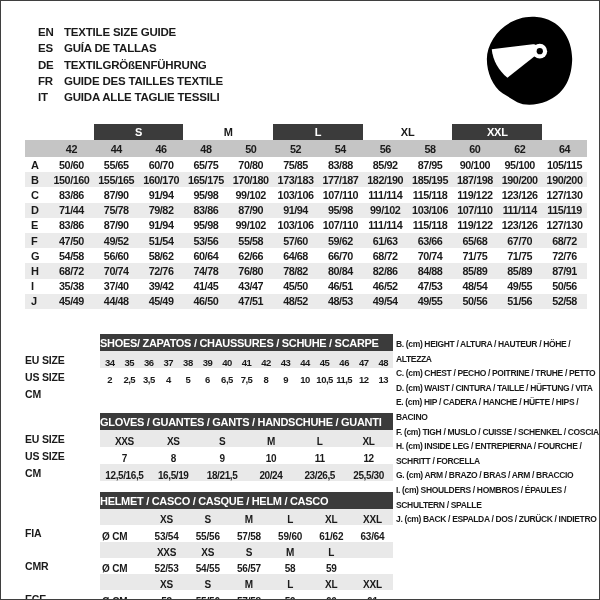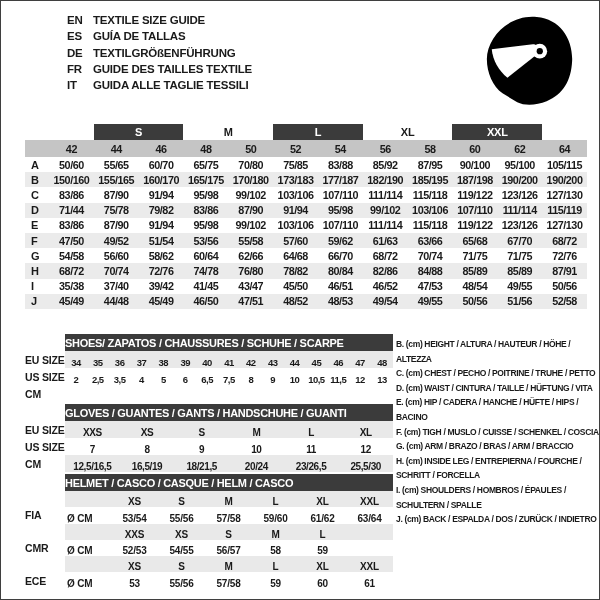--- a/index.html
+++ b/index.html
@@ -3,21 +3,21 @@
 <meta charset="utf-8">
 <style>
   * { margin:0; padding:0; box-sizing:border-box; }
   html,body { width:600px; height:600px; background:#fff; }
   body { font-family:"Liberation Sans", sans-serif; }
   .page { position:relative; width:600px; height:600px; background:#fff;
           border:1px solid #3f3f3f; overflow:hidden; font-weight:bold;
           color:#1a1a1a; letter-spacing:-0.2px; font-stretch:condensed; }
 
   
-  .lang-header { position:absolute; left:37px; top:11px;margin-left:29px; }
+  .lang-header { position:absolute; left:37px; top:23px; }
   .lang-row { display:flex; font-size:11.5px; line-height:16.3px; }
   .lang-code { width:26px; }
 
   
   .helmet-wrap { position:absolute; right:16px; top:12px; width:108px; height:98px; }
   .helmet-wrap svg { width:100%; height:100%; }
 
   
   .textile { position:absolute; left:24px; top:122px; width:562px; }
   .row { display:flex; align-items:center; }
@@ -26,24 +26,24 @@
   .data-row { height:15.2px; }
   .stripe { background:#ebebeb; }
   .letter-cell { width:24px; font-size:11px; padding-left:6px; }
   .vcell { width:calc((100% - 24px)/12); text-align:center; font-size:10.8px; letter-spacing:-0.45px; }
   .gcell { width:calc((100% - 24px)/6); text-align:center; font-size:11px; height:16px;
            display:flex; align-items:center; justify-content:center; }
   .gcell.bar { background:#3b3b3b; color:#fff; }
 
   
   .btables { position:absolute; left:24px; top:333px; width:368px; }
-  .gap-top { margin-top:2px; }
+  .gap-top { margin-top:11px; }
   .srow { display:flex; align-items:center; height:17px; }
   .hrow { height:16.3px; }
-  .slabel { width:40px; font-size:10.5px; }
+  .slabel { width:75px; font-size:10.5px; }
   .sbar { flex:1; background:#3b3b3b; color:#fff; font-size:11px; height:17px;
           display:flex; align-items:center; letter-spacing:-0.3px; }
   .scells { flex:1; display:flex; height:100%; align-items:flex-end; }
   .shaded { background:#e9e9e9; }
   .scell { flex:1; text-align:center; font-size:9.5px; letter-spacing:-0.5px; }
   .gcell2 { flex:1; text-align:center; font-size:10px; letter-spacing:-0.4px; }
   .ucell { width:46px; font-size:10px; padding-left:2px; }
   .hcell { flex:1; text-align:center; font-size:10px; }
 
   
@@ -433,19 +433,19 @@
         </div>
       </div>
   </div>
 
   <div class="legend">
       <div class="legend-line">B. (cm) HEIGHT / ALTURA / HAUTEUR / HÖHE / ALTEZZA</div>
       <div class="legend-line">C. (cm) CHEST / PECHO / POITRINE / TRUHE / PETTO</div>
       <div class="legend-line">D. (cm) WAIST / CINTURA / TAILLE / HÜFTUNG / VITA</div>
       <div class="legend-line">E. (cm) HIP / CADERA / HANCHE / HÜFTE / HIPS /  BACINO</div>
       <div class="legend-line">F. (cm) TIGH / MUSLO / CUISSE / SCHENKEL / COSCIA</div>
+      <div class="legend-line">H. (cm) INSIDE LEG / ENTREPIERNA / FOURCHE / SCHRITT / FORCELLA</div>
       <div class="legend-line">G. (cm) ARM  / BRAZO / BRAS / ARM / BRACCIO</div>
-      <div class="legend-line">H. (cm) INSIDE LEG / ENTREPIERNA / FOURCHE / SCHRITT / FORCELLA</div>
       <div class="legend-line">I.  (cm) SHOULDERS / HOMBROS / ÉPAULES / SCHULTERN / SPALLE</div>
       <div class="legend-line">J. (cm) BACK / ESPALDA / DOS / ZURÜCK / INDIETRO</div>
     </div>
 
 </div>
 
 </body></html>

